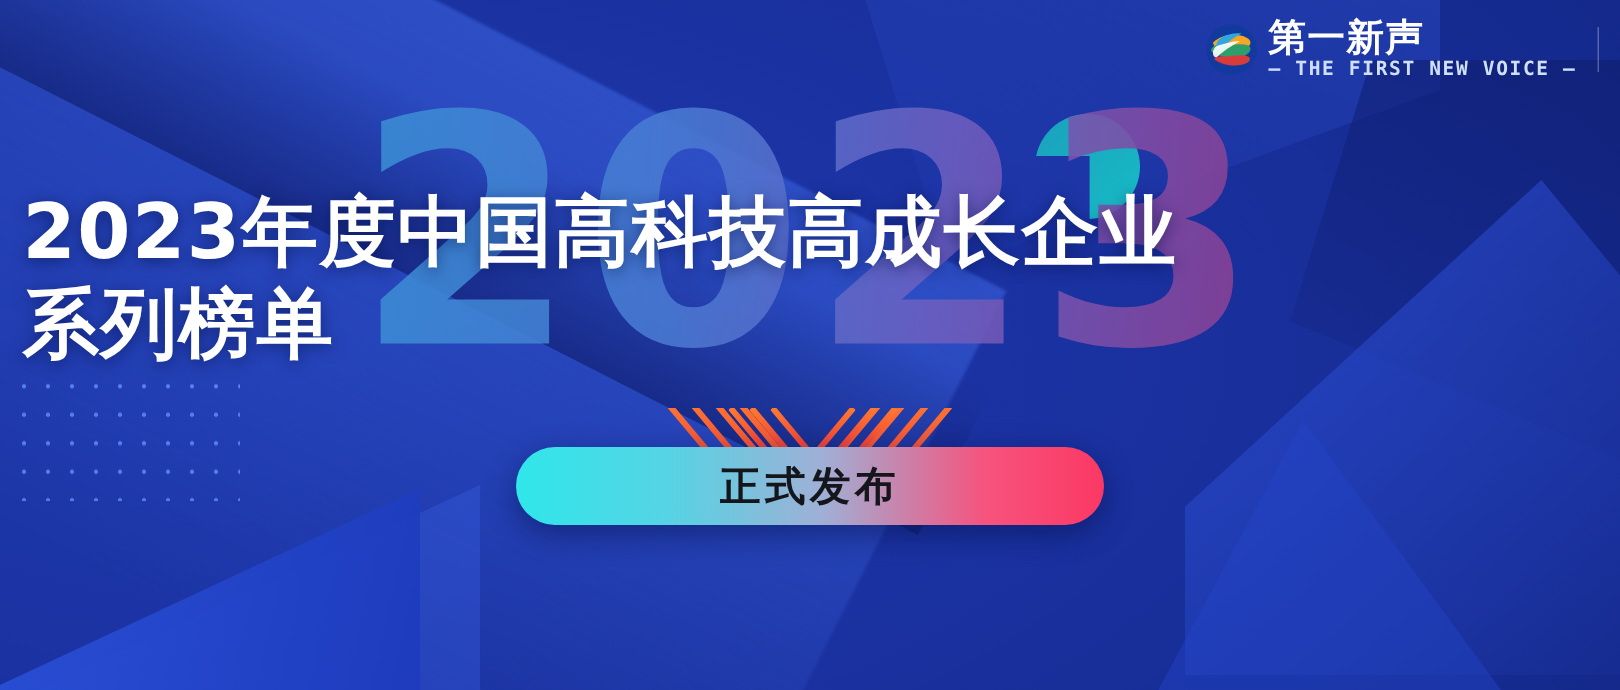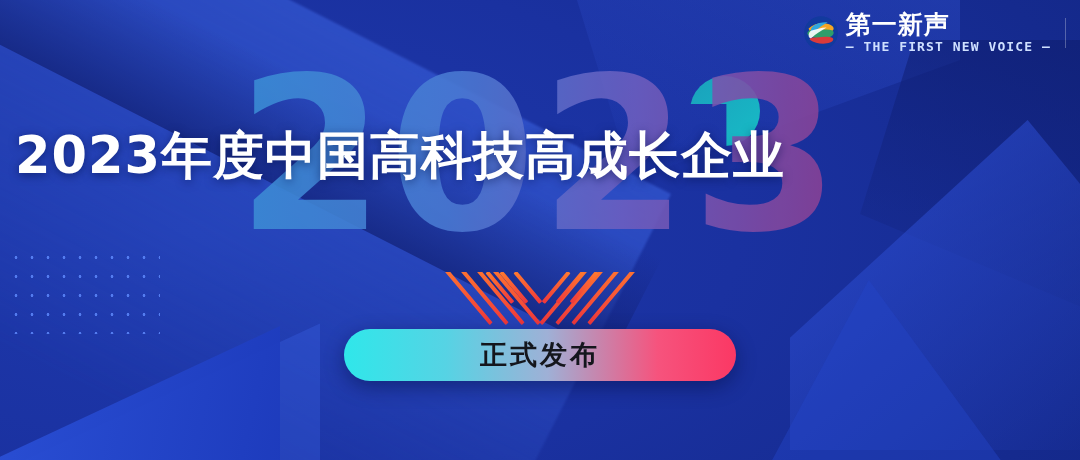--- a/index.html
+++ b/index.html
@@ -121,21 +121,21 @@
     color:#ffffff;
     line-height:1.08;
     letter-spacing:1px;
     text-shadow:0 2px 10px rgba(4,14,70,.55);
   }
   .title-line.l1{font-size:51px;}
   .title-line.l2{font-size:51px;margin-top:6px;}
 
   
   .cta{
-    position:absolute;left:50%;top:329px;transform:translateX(-50%);
+    position:absolute;left:50%;top:298px;transform:translateX(-50%);
     width:392px;height:52px;border-radius:26px;
     background:linear-gradient(90deg,#2fe7ea 0%,#56d3e4 26%,#9fb0d6 52%,#f6537d 80%,#fb3864 100%);
     display:flex;align-items:center;justify-content:center;
     box-shadow:0 6px 20px rgba(3,10,60,.45);
     cursor:pointer;
   }
   .cta span{
     font-family:"DejaVu Sans","Liberation Sans",sans-serif;
     font-size:27px;font-weight:700;color:#14161c;letter-spacing:3px;
   }
@@ -199,20 +199,21 @@
       <i class="l" style="left:74px;top:0;"></i>
       <i class="l" style="left:88px;top:0;"></i>
       <i class="r" style="left:142px;top:0;"></i>
       <i class="r" style="left:156px;top:0;"></i>
       <i class="r" style="left:170px;top:0;"></i>
     </div>
   </div>
 
   <div class="title-block">
     <div class="title-line l1">2023年度中国高科技高成长企业</div>
+    <div class="title-line l2">系列榜单</div>
   </div>
 
   <div class="cta">
     <span>正式发布</span>
   </div>
 
   <div class="logos">
 
     <div class="logo">
       <span class="logo-mark">

